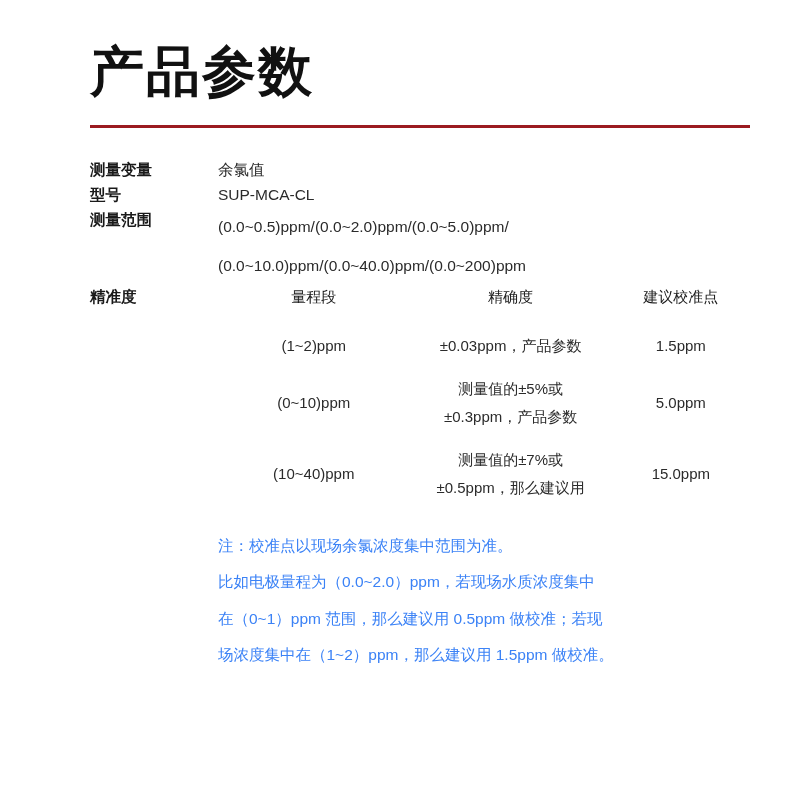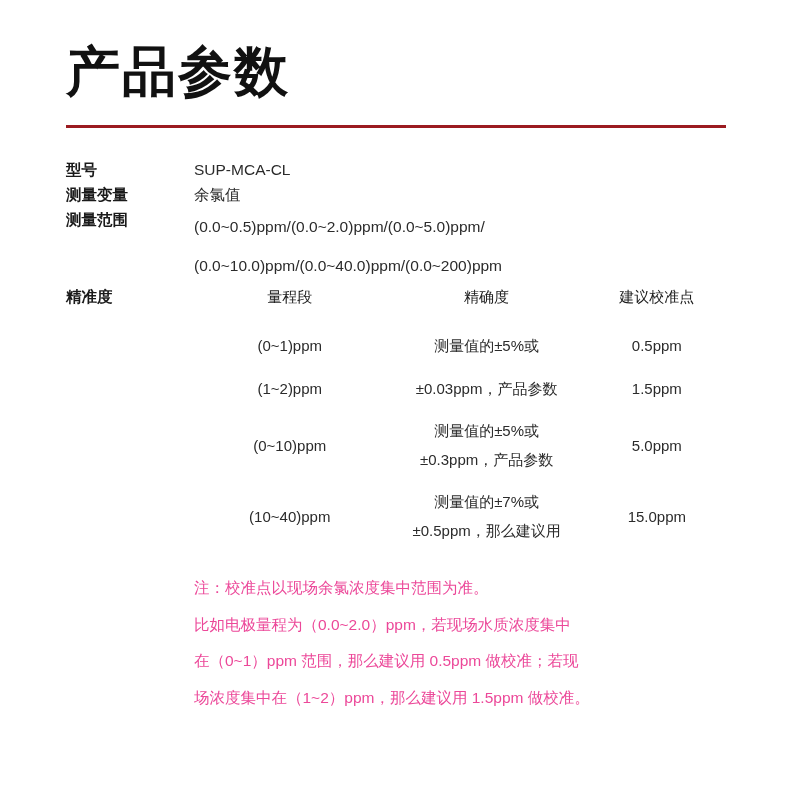--- a/index.html
+++ b/index.html
@@ -12,21 +12,21 @@
     background: #ffffff;
     font-family: "Liberation Sans", sans-serif;
     color: #1a1a1a;
     overflow: hidden;
   }
   .page {
     position: relative;
     width: 790px;
     height: 787px;
     box-sizing: border-box;
-    padding: 0 66px;
+    padding: 0 90px;
   }
   .title {
     font-size: 54px;
     font-weight: bold;
     letter-spacing: 2px;
     color: #111111;
     line-height: 1.1;
     padding-top: 42px;
     margin: 0;
   }
@@ -95,47 +95,47 @@
   }
   .acc-table td.range {
     text-align: center;
   }
   .acc-table td .sub {
     display: block;
   }
   .note {
     margin-top: 18px;
     font-size: 15.5px;
-    color: #ec4899;
+    color: #3b82f6;
     line-height: 2.35;
   }
   .note p {
     margin: 0;
   }
 </style>
 </head>
 <body>
 
 <div class="page">
 
   <h1 class="title">产品参数</h1>
   <div class="title-rule"></div>
 
   <table class="spec-table">
     <tbody>
       <tr>
+        <td class="label-cell">测量变量</td>
+        <td class="value-cell">
+          <span class="line tight">余氯值</span>
+        </td>
+      </tr>
+      <tr>
         <td class="label-cell">型号</td>
         <td class="value-cell">
           <span class="line tight">SUP-MCA-CL</span>
-        </td>
-      </tr>
-      <tr>
-        <td class="label-cell">测量变量</td>
-        <td class="value-cell">
-          <span class="line tight">余氯值</span>
         </td>
       </tr>
       <tr>
         <td class="label-cell">测量范围</td>
         <td class="value-cell">
           <span class="line">(0.0~0.5)ppm/(0.0~2.0)ppm/(0.0~5.0)ppm/</span>
           <span class="line">(0.0~10.0)ppm/(0.0~40.0)ppm/(0.0~200)ppm</span>
         </td>
       </tr>
       <tr>
@@ -144,27 +144,20 @@
           <div class="acc-wrap">
             <table class="acc-table">
               <thead>
                 <tr>
                   <th class="c1">量程段</th>
                   <th class="c2">精确度</th>
                   <th class="c3">建议校准点</th>
                 </tr>
               </thead>
               <tbody>
-                <tr>
-                  <td class="range">(0~1)ppm</td>
-                  <td>
-                    <span class="sub">测量值的±5%或</span>
-                  </td>
-                  <td>0.5ppm</td>
-                </tr>
                 <tr>
                   <td class="range">(1~2)ppm</td>
                   <td>
                     <span class="sub">±0.03ppm，产品参数</span>
                   </td>
                   <td>1.5ppm</td>
                 </tr>
                 <tr>
                   <td class="range">(0~10)ppm</td>
                   <td>

